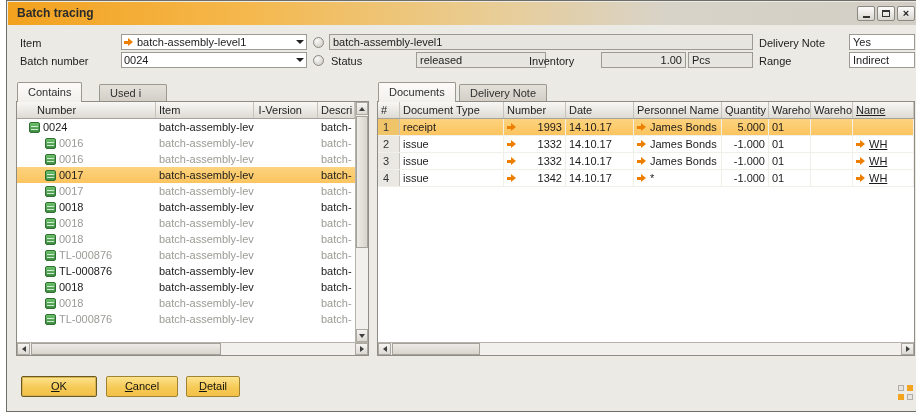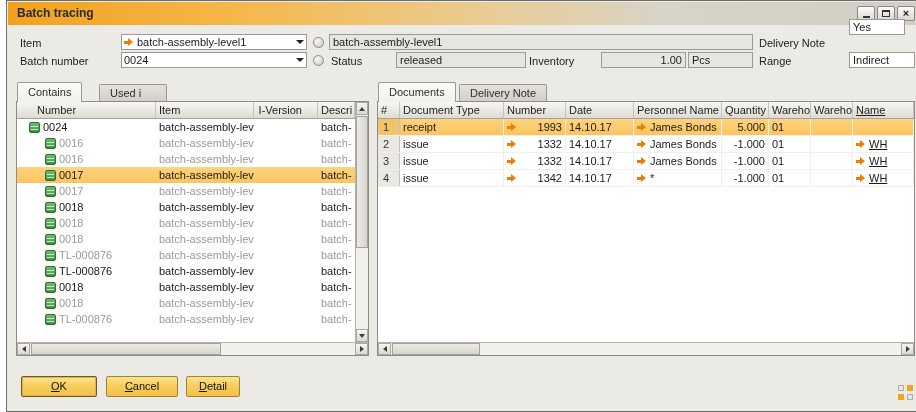--- a/index.html
+++ b/index.html
@@ -128,32 +128,32 @@
   <div class="combo" style="left:114px;top:33px;width:186px">
     <span class="link-arrow"></span>
     <span class="combo-val">batch-assembly-level1</span>
     <span class="combo-btn">
         <span class="dtri"></span>
       </span>
   </div>
   <div class="circle-icon" style="left:306px;top:36px"></div>
   <div class="field ro" style="left:322px;top:33px;width:424px">batch-assembly-level1</div>
   <div class="lbl" style="left:752px;top:36px">Delivery Note</div>
-  <div class="field" style="left:842px;top:18px;width:56px">Yes</div>
+  <div class="field" style="left:842px;top:33px;width:66px">Yes</div>
 
   <div class="lbl" style="left:13px;top:54px">Batch number</div>
   <div class="combo" style="left:114px;top:51px;width:186px">
     <span class="combo-val">0024</span>
     <span class="combo-btn">
         <span class="dtri"></span>
       </span>
   </div>
   <div class="circle-icon" style="left:306px;top:54px"></div>
   <div class="lbl" style="left:324px;top:54px">Status</div>
-  <div class="field ro" style="left:389px;top:51px;width:130px">released</div>
+  <div class="field ro" style="left:409px;top:51px;width:130px">released</div>
   <div class="lbl" style="left:522px;top:54px">Inventory</div>
   <div class="field ro num" style="left:594px;top:51px;width:85px">1.00</div>
   <div class="field ro" style="left:681px;top:51px;width:65px">Pcs</div>
   <div class="lbl" style="left:752px;top:54px">Range</div>
   <div class="field" style="left:842px;top:51px;width:66px">Indirect</div>
 
   <div class="tab active" style="left:10px">Contains</div>
   <div class="tab" style="left:92px;width:68px;overflow:hidden">Used i</div>
 
   <div class="panel" style="left:9px;width:353px">

